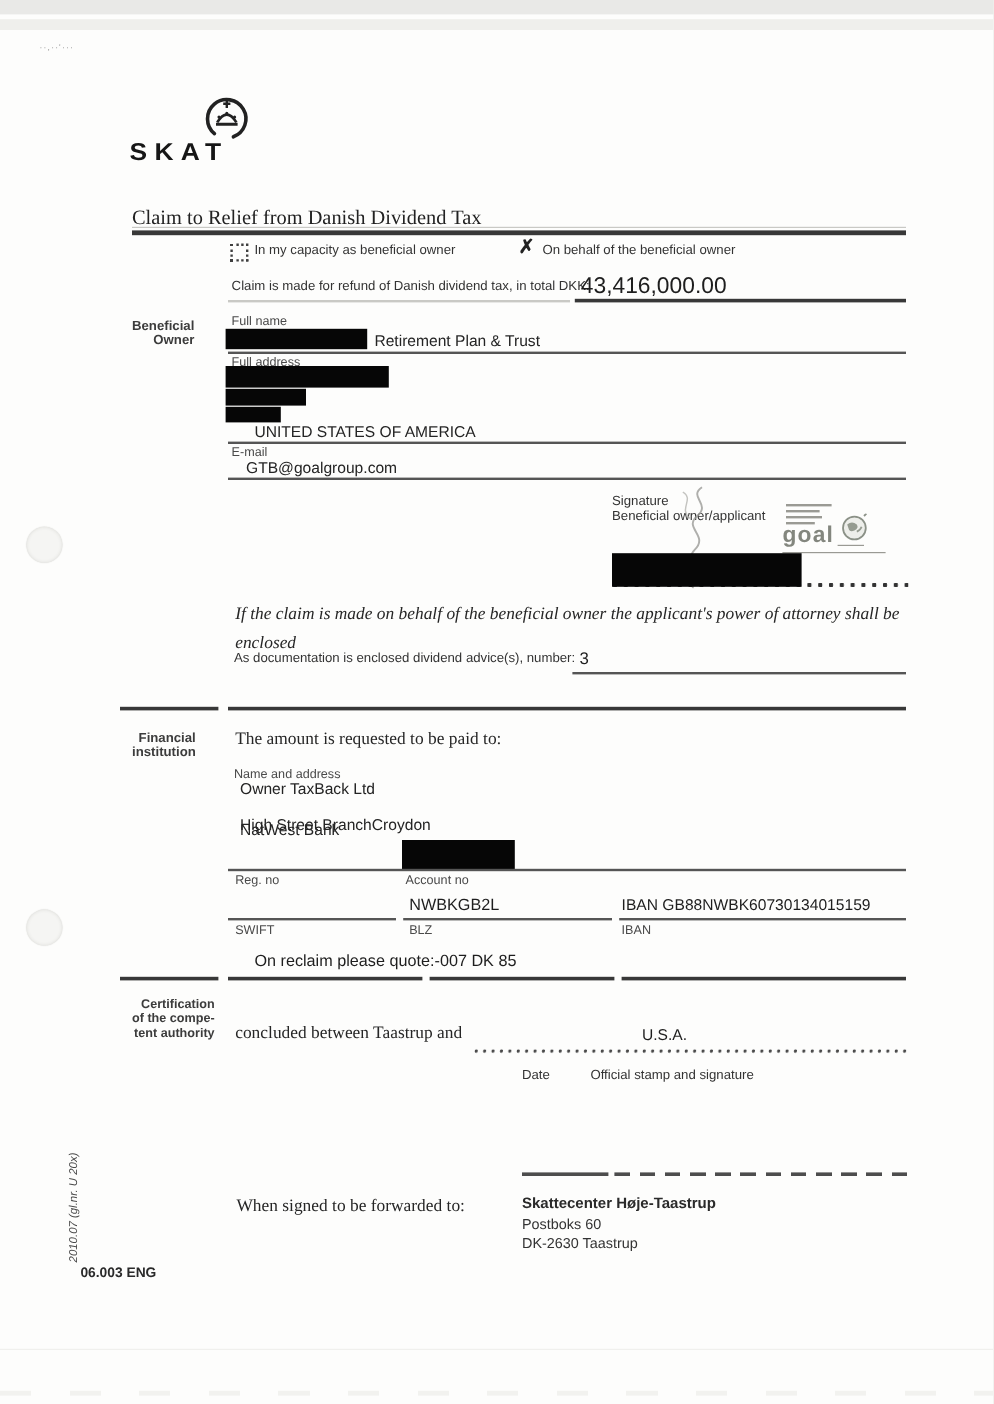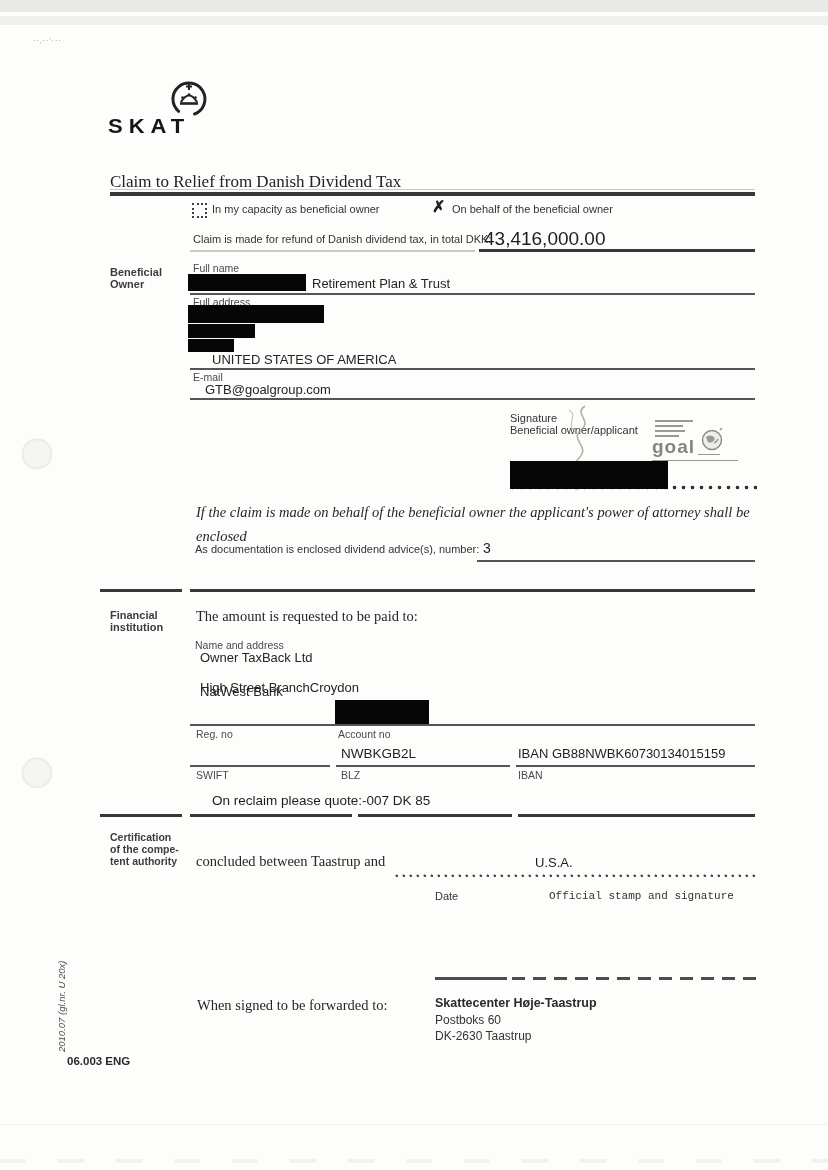--- a/index.html
+++ b/index.html
@@ -1,21 +1,21 @@
 <!DOCTYPE html>
 <html><head>
 <meta charset="utf-8">
 <style>
   html,body{margin:0;padding:0;background:#e9e9e7;}
   .page{position:relative;width:828px;height:1170px;background:#fdfdfc;margin:12px auto;overflow:hidden;
         font-family:"Liberation Sans",sans-serif;color:#2e2e2e;}
   .abs{position:absolute;}
   .serif{font-family:"Liberation Serif",serif;}
   .ital{font-style:italic;}
-  .pre{white-space:pre-line;}
+  .pre{white-space:pre-line;text-align:right;}
   .seclabel{font-weight:bold;font-size:11px;line-height:12px;color:#3c3c3c;}
   .small-label{font-size:10.5px;color:#4a4a4a;}
   .fieldval{font-size:13px;color:#242424;}
   .line{background:#555;}
   .thick{background:#383838;}
   .faint{background:#c9c9c5;}
   .redact{background:#060606;}
   .dotline{background-image:radial-gradient(circle at 2.5px 2.5px,#333 1.7px,transparent 2.1px);
            background-size:9px 5px;background-repeat:repeat-x;height:5px;}
   .dotline-sm{background-image:radial-gradient(circle at 1.8px 1.8px,#4a4a4a 1.2px,transparent 1.5px);
@@ -147,21 +147,21 @@
   <div class="abs thick" style="left:358px;top:802px;width:154px;height:2.5px;"></div>
   <div class="abs thick" style="left:518px;top:802px;width:237px;height:2.5px;"></div>
 
   <div class="abs seclabel pre" style="left:110px;top:819px;font-size:10.5px;">Certification
 of the compe-
 tent authority</div>
   <div class="abs serif" style="left:196px;top:841px;font-size:14.5px;color:#262626;">concluded between Taastrup and</div>
   <div class="abs" style="left:535px;top:843px;font-size:13px;color:#1e1e1e;">U.S.A.</div>
   <div class="abs dotline-sm" style="left:395px;top:862px;width:362px;"></div>
   <div class="abs" style="left:435px;top:878px;font-size:11px;color:#333;">Date</div>
-  <div class="abs" style="left:549px;top:878px;font-size:11px;color:#333;font-family:Liberation Mono, monospace;">Official stamp and signature</div>
+  <div class="abs" style="left:492px;top:878px;font-size:11px;color:#333;">Official stamp and signature</div>
 
   <div class="abs" style="left:435px;top:965px;width:72px;height:2.5px;background:#4d4d4d;"></div>
   <div class="abs dashline" style="left:512px;top:965px;width:245px;"></div>
   <div class="abs serif" style="left:197px;top:985px;font-size:14.5px;color:#262626;">When signed to be forwarded to:</div>
   <div class="abs" style="left:435px;top:984px;font-size:12.5px;font-weight:bold;color:#2a2a2a;">Skattecenter Høje-Taastrup</div>
   <div class="abs" style="left:435px;top:1001px;font-size:12px;color:#333;">Postboks 60</div>
   <div class="abs" style="left:435px;top:1017px;font-size:12px;color:#333;">DK-2630 Taastrup</div>
 
   <div class="abs ital" style="left:56px;top:1040px;transform:rotate(-90deg);transform-origin:0 0;font-size:9.5px;color:#4a4a4a;white-space:nowrap;">2010.07  (gl.nr. U 20x)</div>
   <div class="abs" style="left:67px;top:1043px;font-size:11.5px;font-weight:bold;color:#2a2a2a;">06.003 ENG</div>

